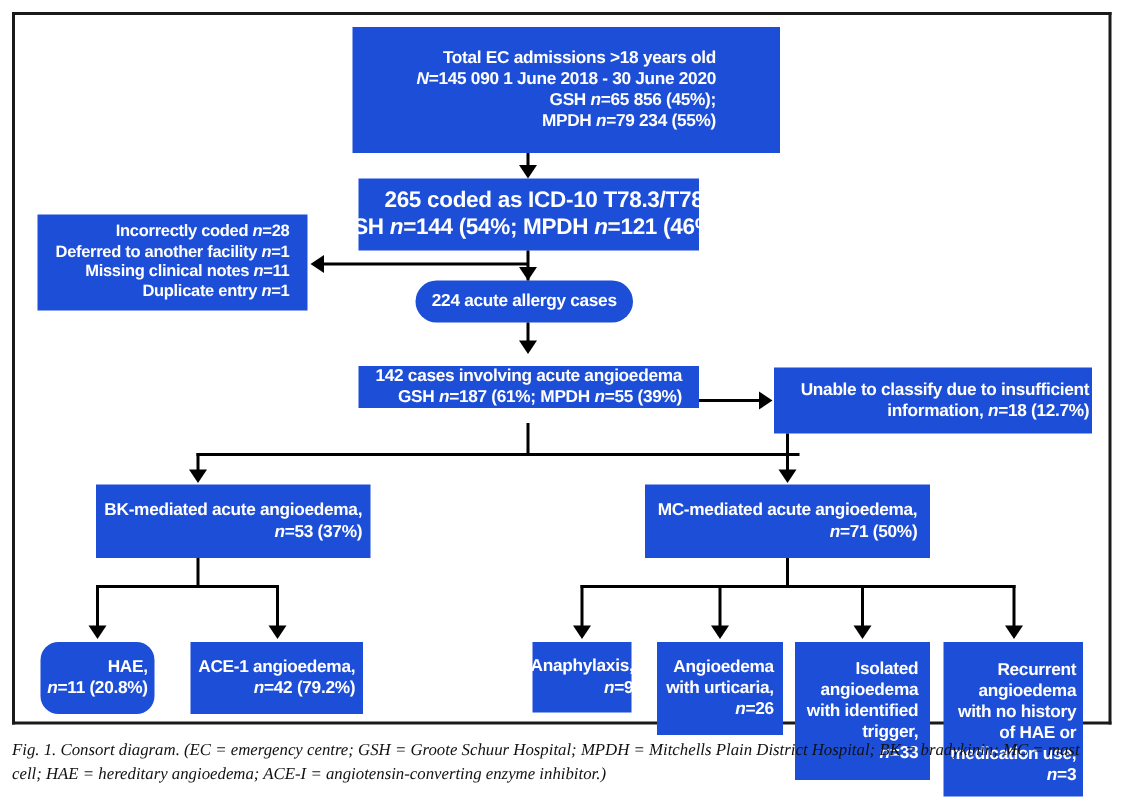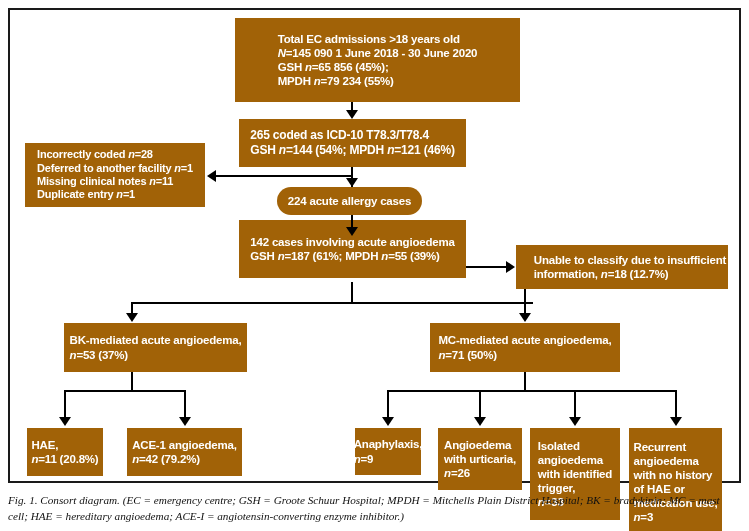--- a/index.html
+++ b/index.html
@@ -13,27 +13,27 @@
 
   
   .frame-top{position:absolute;left:8px;top:8px;width:733px;height:2px;background:#1a1a1a;}
   .frame-left{position:absolute;left:8px;top:8px;width:2px;height:475px;background:#1a1a1a;}
   .frame-right{position:absolute;left:739px;top:8px;width:2px;height:475px;background:#1a1a1a;}
   .frame-bottom{position:absolute;left:8px;top:481px;width:733px;height:2px;background:#1a1a1a;}
 
   
   .node{
     position:absolute;
-    background:#a16207;
+    background:#1d4ed8;
     color:#ffffff;
     box-sizing:border-box;
     display:flex;
     align-items:center;
     justify-content:center;
-    text-align:left;
+    text-align:right;
     font-weight:bold;
     letter-spacing:-0.2px;
     line-height:1.22;
     padding:3px 4px;
   }
   .node .ln{display:block;white-space:nowrap;}
   .node i{font-style:italic;}
 
   
   .vline{position:absolute;background:#000;width:2px;}
@@ -80,21 +80,21 @@
 
   <div class="node" style="left:235px;top:18px;width:285px;height:84px;font-size:11.5px;">
     <div>
       <span class="ln">Total EC admissions &gt;18 years old</span>
       <span class="ln"><i>N</i>=145 090 1 June 2018 - 30 June 2020</span>
       <span class="ln">GSH <i>n</i>=65 856 (45%);</span>
       <span class="ln">MPDH <i>n</i>=79 234 (55%)</span>
     </div>
   </div>
 
-  <div class="node" style="left:239px;top:119px;width:227px;height:48px;font-size:12px;">
+  <div class="node" style="left:239px;top:119px;width:227px;height:48px;font-size:15px;">
     <div>
       <span class="ln">265 coded as ICD-10 T78.3/T78.4</span>
       <span class="ln">GSH <i>n</i>=144 (54%; MPDH <i>n</i>=121 (46%)</span>
     </div>
   </div>
 
   <div class="node" style="left:25px;top:143px;width:180px;height:64px;font-size:11px;">
     <div>
       <span class="ln">Incorrectly coded <i>n</i>=28</span>
       <span class="ln">Deferred to another facility <i>n</i>=1</span>
@@ -102,21 +102,21 @@
       <span class="ln">Duplicate entry <i>n</i>=1</span>
     </div>
   </div>
 
   <div class="node" style="left:277px;top:187px;width:145px;height:28px;font-size:11.5px;border-radius:14px;">
     <div>
       <span class="ln">224 acute allergy cases</span>
     </div>
   </div>
 
-  <div class="node" style="left:239px;top:220px;width:227px;height:58px;font-size:11.5px;">
+  <div class="node" style="left:239px;top:244px;width:227px;height:28px;font-size:11.5px;">
     <div>
       <span class="ln">142 cases involving acute angioedema</span>
       <span class="ln">GSH <i>n</i>=187 (61%; MPDH <i>n</i>=55 (39%)</span>
     </div>
   </div>
 
   <div class="node" style="left:516px;top:245px;width:212px;height:44px;font-size:11.5px;padding-left:20px;">
     <div>
       <span class="ln">Unable to classify due to insufficient</span>
       <span class="ln">information, <i>n</i>=18 (12.7%)</span>
@@ -130,21 +130,21 @@
     </div>
   </div>
 
   <div class="node" style="left:430px;top:323px;width:190px;height:49px;font-size:11.5px;">
     <div>
       <span class="ln">MC-mediated acute angioedema,</span>
       <span class="ln"><i>n</i>=71 (50%)</span>
     </div>
   </div>
 
-  <div class="node" style="left:27px;top:428px;width:76px;height:48px;font-size:11.5px;">
+  <div class="node" style="left:27px;top:428px;width:76px;height:48px;font-size:11.5px;border-radius:12px;">
     <div>
       <span class="ln">HAE,</span>
       <span class="ln"><i>n</i>=11 (20.8%)</span>
     </div>
   </div>
 
   <div class="node" style="left:127px;top:428px;width:115px;height:48px;font-size:11.5px;">
     <div>
       <span class="ln">ACE-1 angioedema,</span>
       <span class="ln"><i>n</i>=42 (79.2%)</span>

